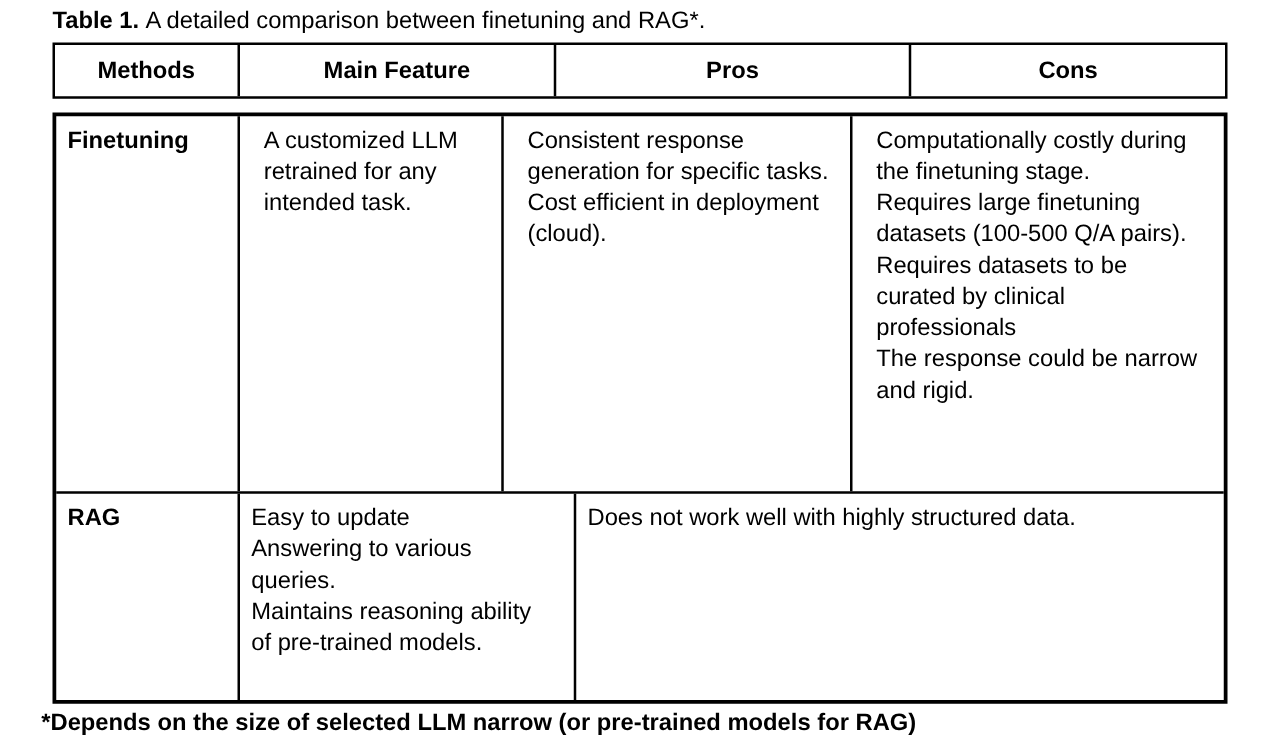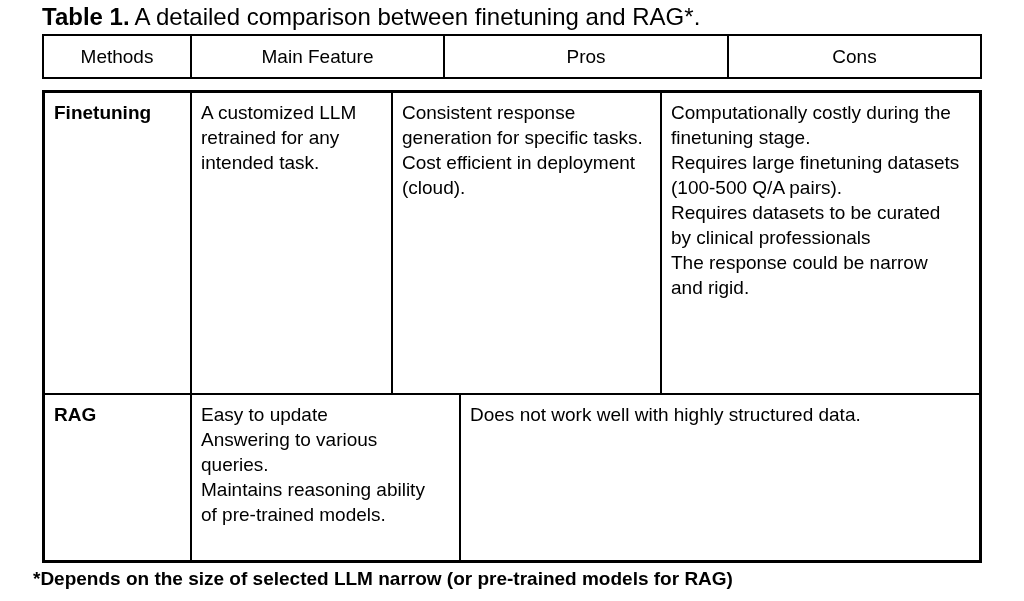--- a/index.html
+++ b/index.html
@@ -10,21 +10,21 @@
     height: 601px;
     background: #ffffff;
     color: #000000;
     font-family: "Liberation Sans", sans-serif;
     overflow: hidden;
   }
   .caption {
     position: absolute;
     left: 42px;
     top: 5px;
-    font-size: 24px;
+    font-size: 19px;
     line-height: 24px;
     white-space: nowrap;
   }
   .caption b { font-weight: 700; }
   .caption span { margin-left: 5px; }
 
   
   .header-box {
     position: absolute;
     left: 42px;
@@ -32,21 +32,21 @@
     width: 940px;
     height: 45px;
     border: 2px solid #000;
     display: flex;
     background: #fff;
   }
   .hcell {
     display: flex;
     align-items: center;
     justify-content: center;
-    font-weight: 400;
+    font-weight: 700;
     font-size: 19px;
     border-right: 2px solid #000;
   }
   .hcell.h1 { width: 148px; }
   .hcell.h2 { width: 253px; }
   .hcell.h3 { width: 284px; }
   .hcell.h4 { flex: 1; border-right: none; }
 
   
   .body-box {
@@ -54,21 +54,21 @@
     left: 42px;
     top: 90px;
     width: 940px;
     height: 473px;
     border: 3px solid #000;
     display: flex;
     flex-direction: column;
     background: #fff;
   }
   .trow { display: flex; width: 100%; }
-  .trow.row1 { height: 302px; border-bottom: 2px solid #000; }
+  .trow.row1 { height: 302px; border-bottom: 2px solid #000; gap: 10px; }
   .trow.row2 { flex: 1; justify-content: flex-end; }
   .cell {
     padding: 7px 16px 5px 9px;
     font-size: 19px;
     line-height: 25px;
     border-right: 2px solid #000;
   }
   .cell.b1 { width: 147px; font-weight: 700; }
   .cell.b2 { width: 201px; }
   .cell.b3 { width: 269px; }

